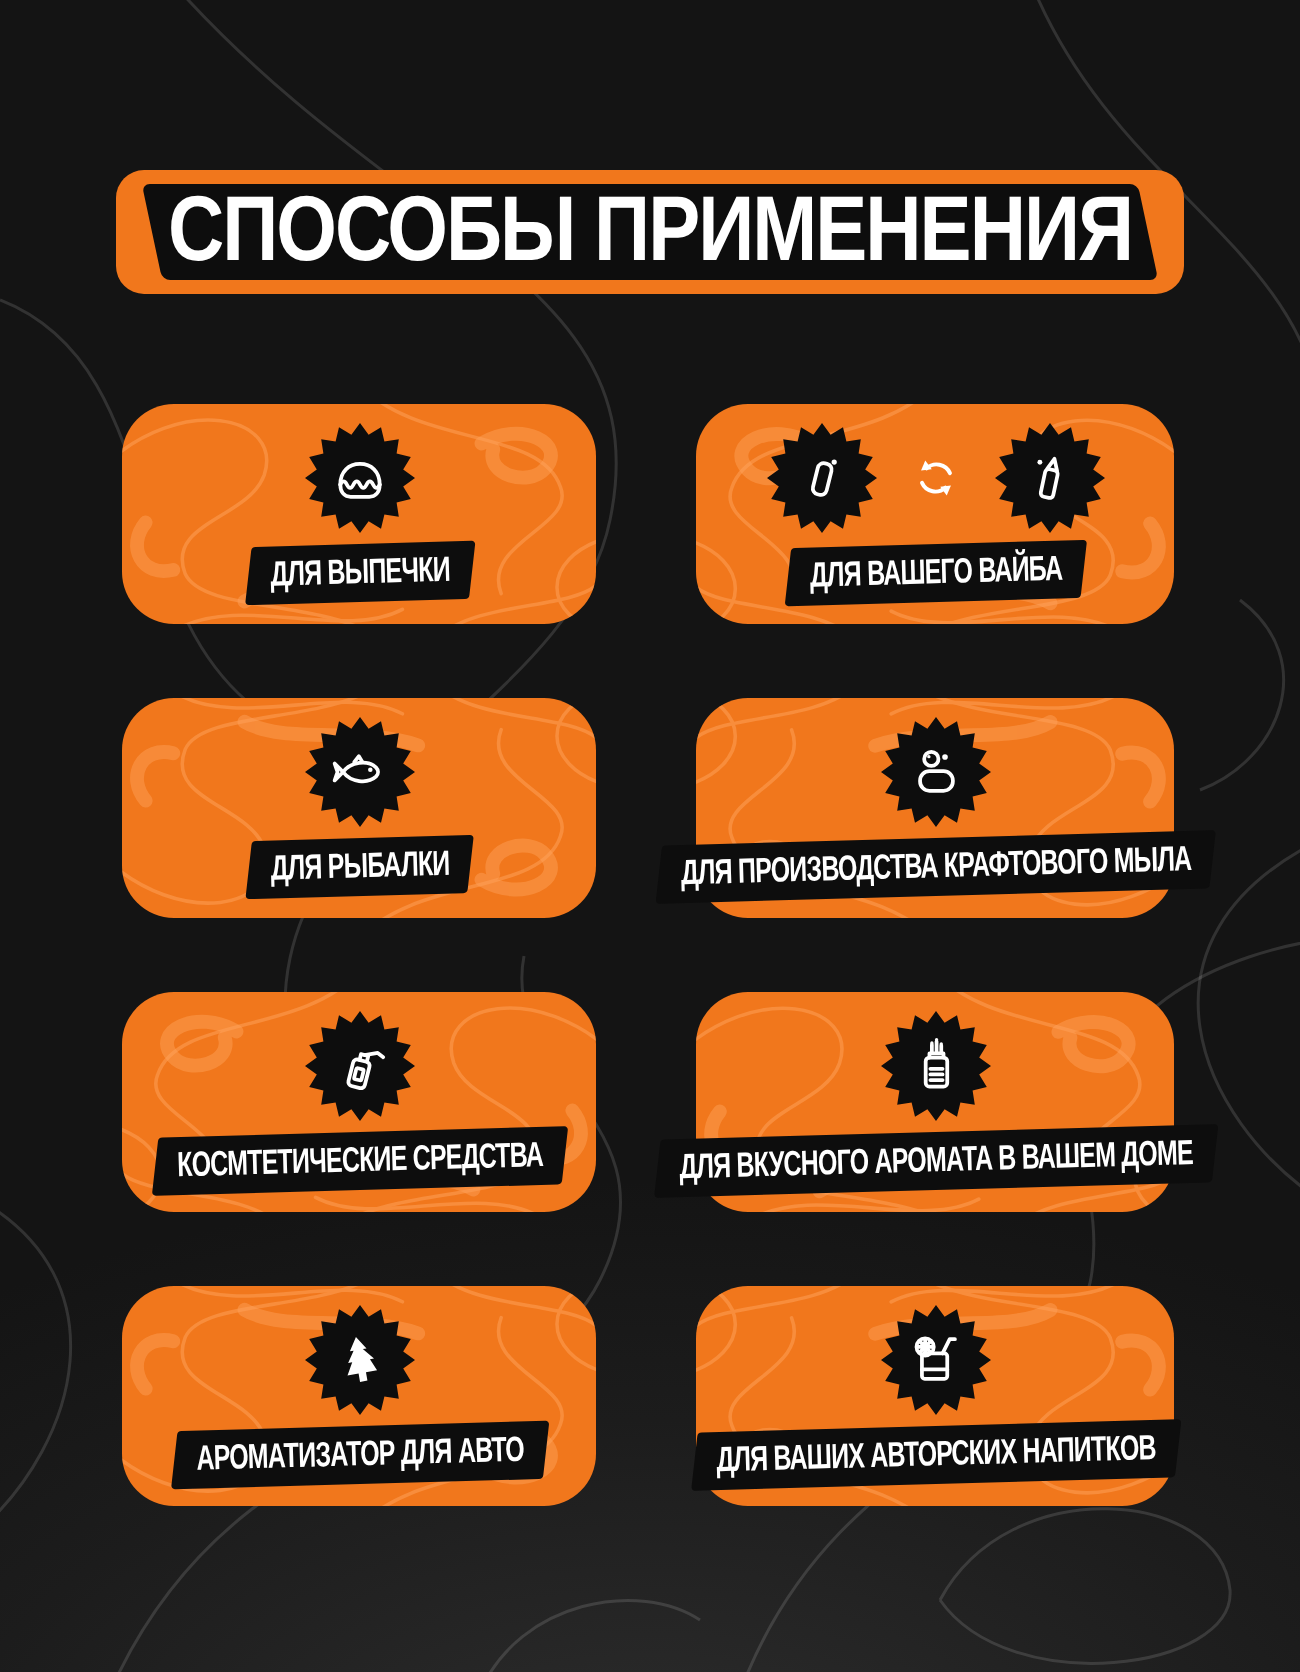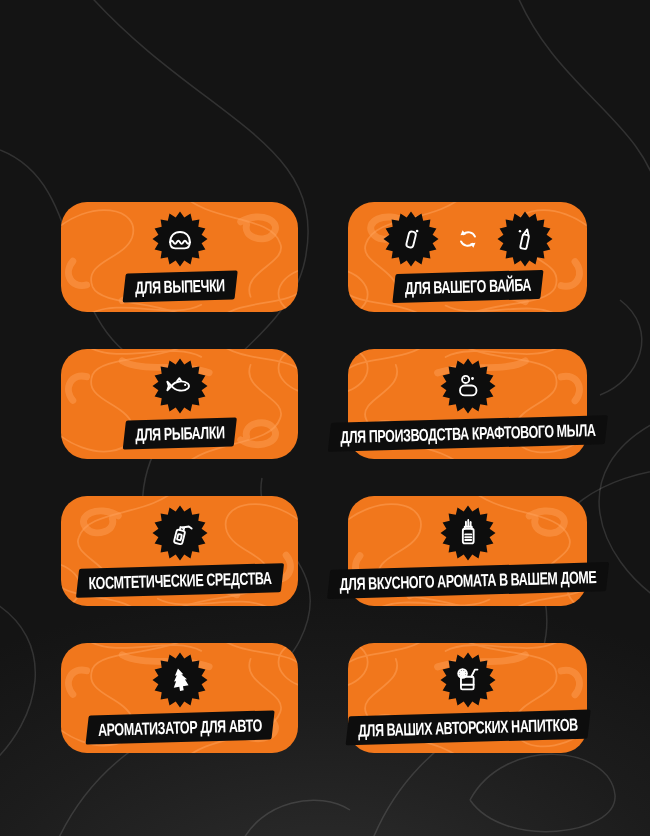--- a/index.html
+++ b/index.html
@@ -73,20 +73,26 @@
         </g>
         <g stroke-width="7" opacity="0.45">
           <path d="M182,20 C202,8 226,20 214,33 C206,42 184,36 188,23"></path>
           <path d="M12,60 C2,72 10,88 26,84"></path>
           <path d="M62,100 C82,88 122,98 150,88"></path>
         </g>
       </g>
     </defs>
   </svg>
 
+  <div class="banner">
+    <div class="banner-black"></div>
+    <div class="banner-title">
+      <span>СПОСОБЫ ПРИМЕНЕНИЯ</span>
+    </div>
+  </div>
 
   <div class="card" style="left:61px;top:202px">
     <div class="card-bg">
         <svg viewBox="0 0 240 112">
           <use href="#squiggles"></use>
         </svg>
       </div>
     <div class="badge-row">
       <div class="badge">
         <svg class="seal-svg" viewBox="0 0 56 56">

